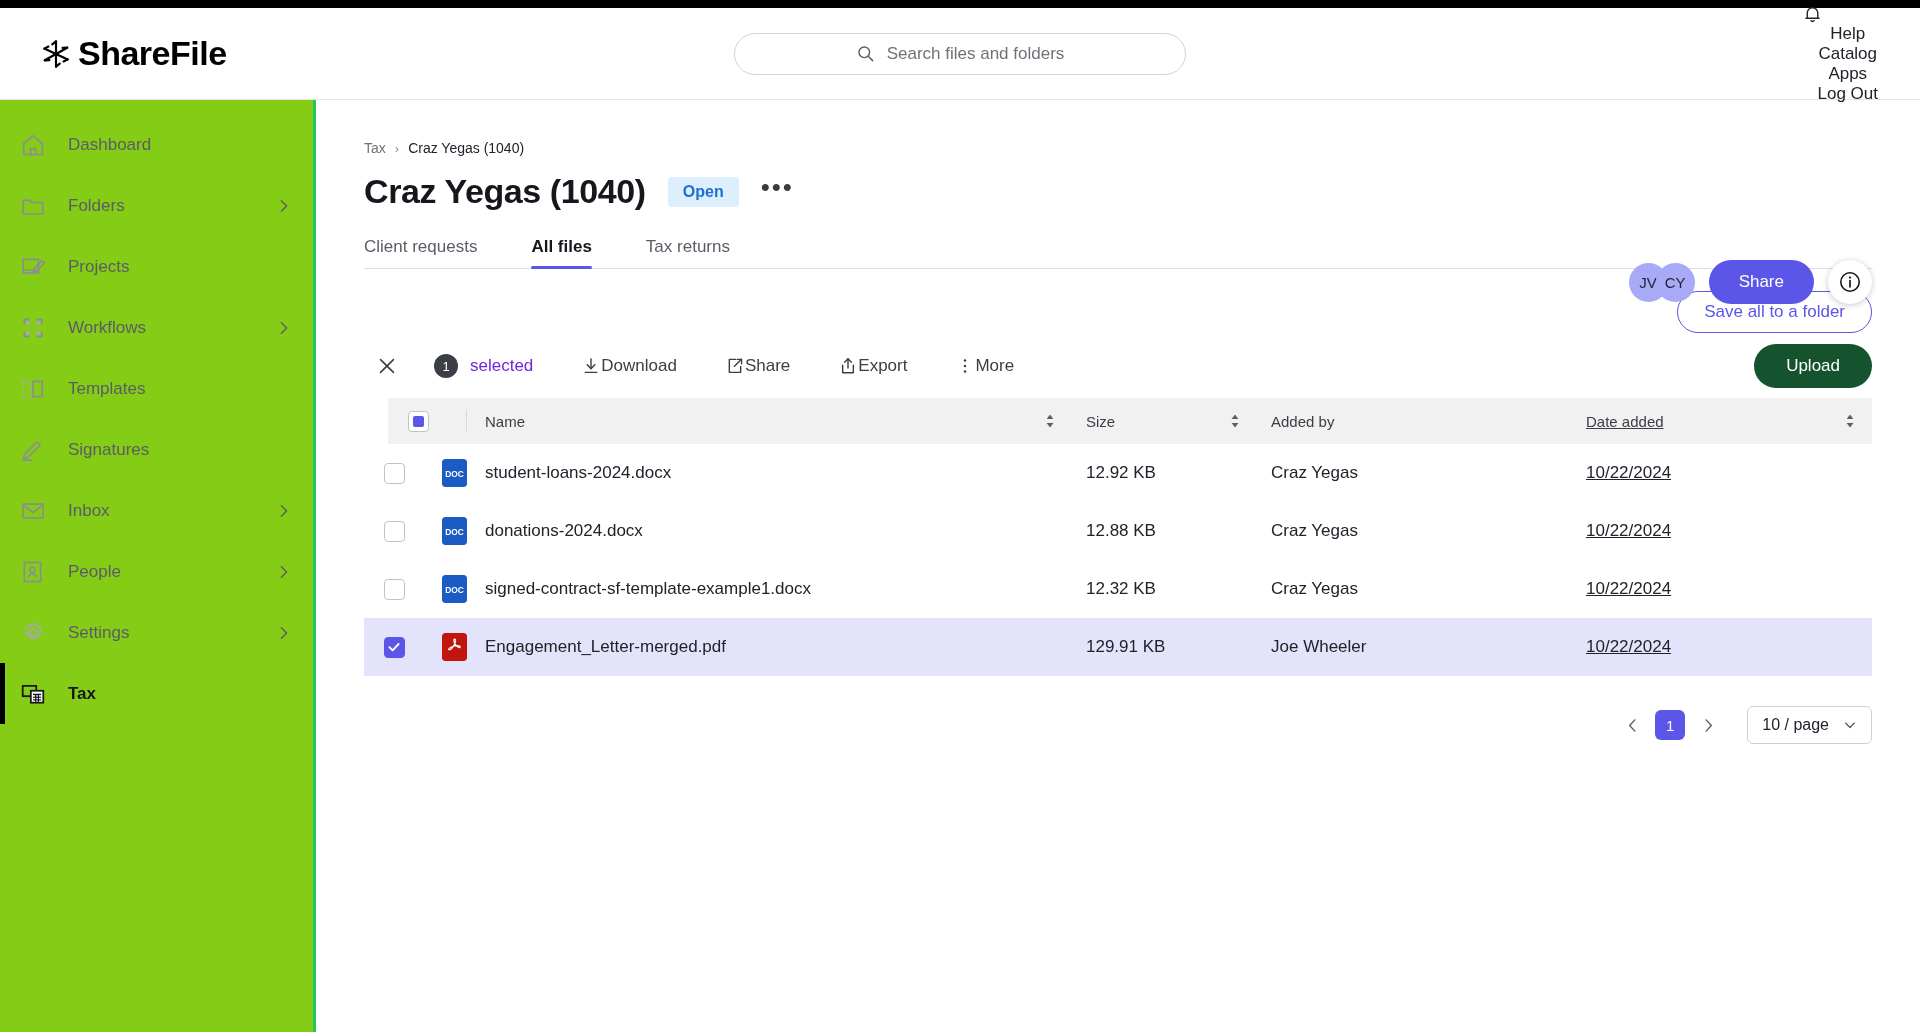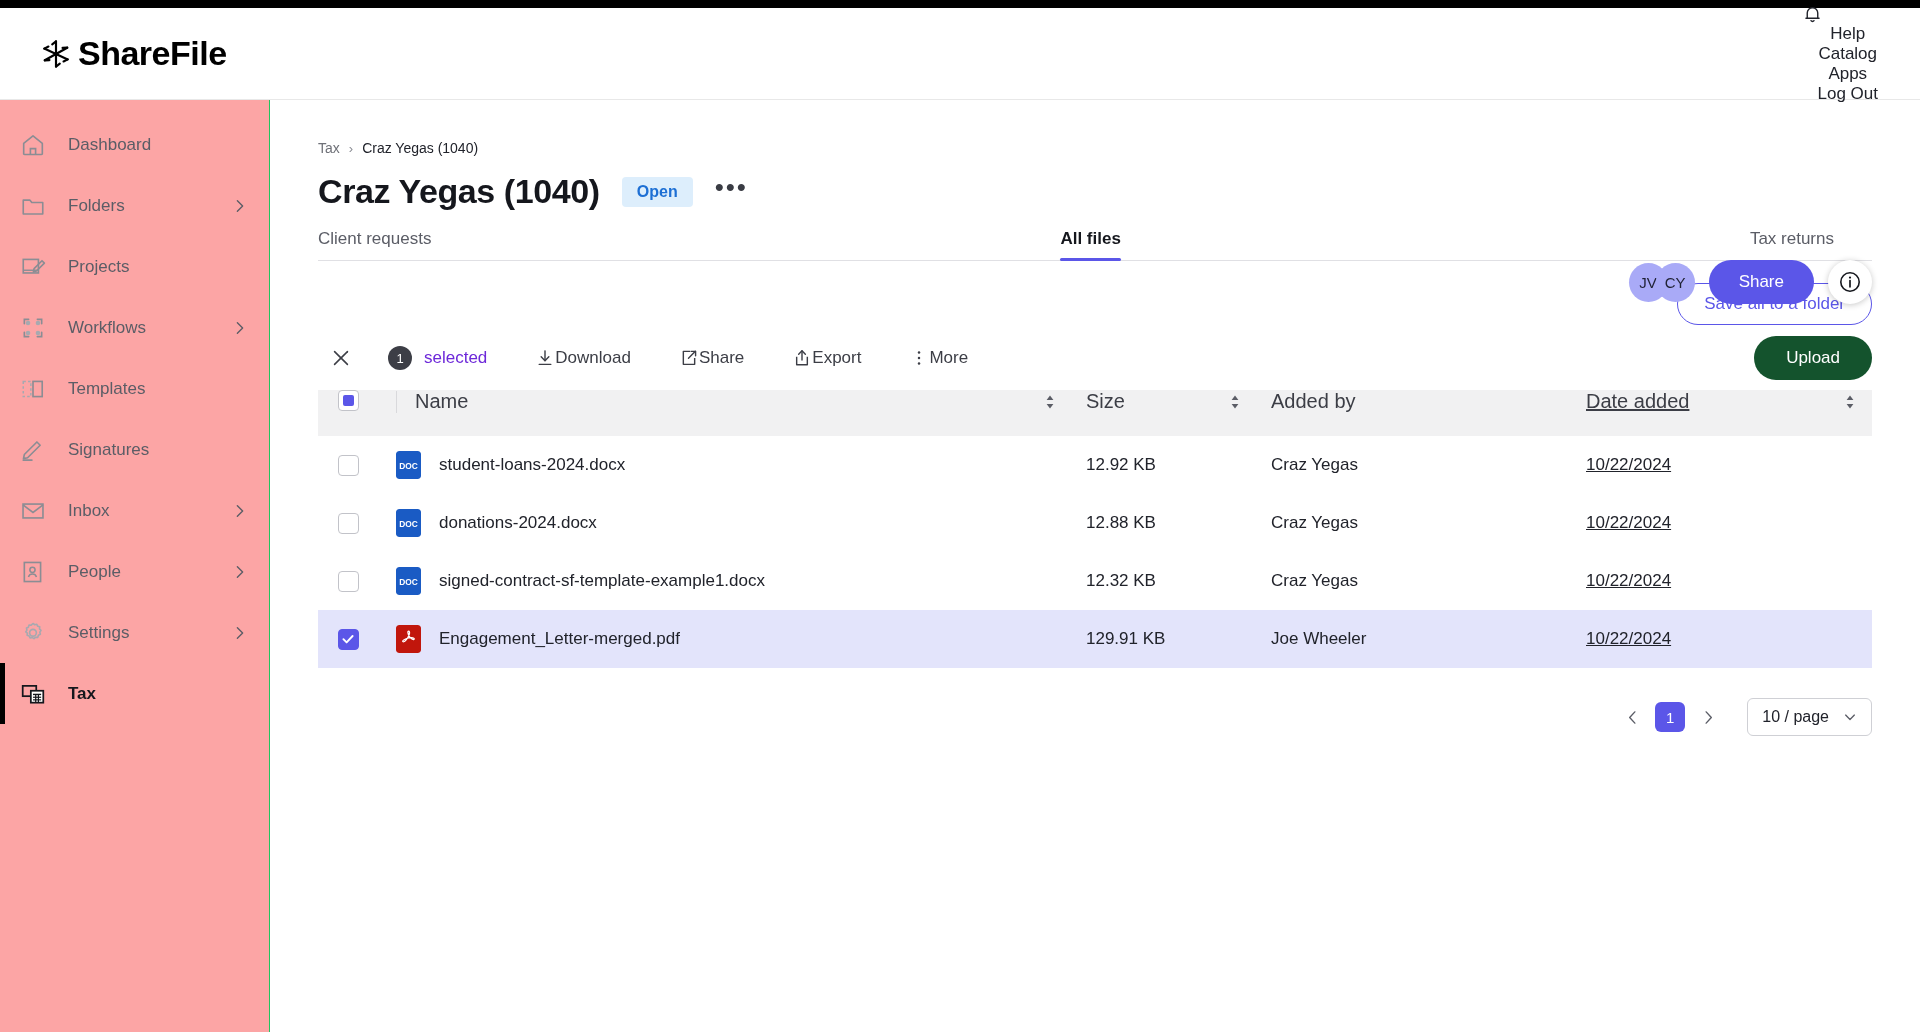--- a/index.html
+++ b/index.html
@@ -45,22 +45,22 @@
   .hdr-link {
     font-size: 17px; color: #21232b; text-decoration: none;
     padding: 0 0; margin-left: 38px; white-space: nowrap;
   }
 
   
   .body { display: flex; height: calc(1032px - 100px); }
 
   
   .sidebar {
-    width: 270px; flex: none; background: #fca5a5;
-    border-right: 1px solid #22c55e;
+    width: 316px; flex: none; background: #84cc16;
+    border-right: 3px solid #22c55e;
     padding-top: 14px;
     position: relative;
   }
   .nav-item {
     height: 61px; display: flex; align-items: center;
     padding-left: 20px; padding-right: 22px;
     cursor: pointer; position: relative;
     color: #5b5d66;
   }
   .nav-item .nav-icon { width: 26px; height: 26px; flex: none; display: block; }
@@ -104,21 +104,21 @@
     font-size: 17px; border: none; border-radius: 22px;
     height: 44px; padding: 0 30px; cursor: pointer;
     font-family: inherit;
   }
   .info-btn {
     margin-left: 14px; width: 44px; height: 44px; border-radius: 50%;
     background: #fff; box-shadow: 0 1px 6px rgba(0,0,0,.22);
     display: flex; align-items: center; justify-content: center; cursor: pointer;
   }
 
-  .tabs { display: flex; gap: 0; margin-top: 18px; border-bottom: 1px solid #e0e0e4; justify-content: space-between; }
+  .tabs { display: flex; gap: 16px; margin-top: 26px; border-bottom: 1px solid #e0e0e4; }
   .tab {
     font-size: 17px; color: #5b5d66; padding: 0 0 11px 0;
     margin-right: 38px; cursor: pointer; position: relative;
   }
   .tab.active { color: #15171d; font-weight: 700; }
   .tab.active::after {
     content: ""; position: absolute; left: 0; right: 0; bottom: -1px;
     height: 3px; background: #5b56e8; border-radius: 2px;
   }
 
@@ -145,22 +145,22 @@
   .sel-action .ic { width: 20px; height: 20px; flex: none; }
   .upload-btn {
     position: absolute; right: 0; background: #14532d; color: #fff;
     border: none; border-radius: 22px; height: 44px; padding: 0 32px;
     font-size: 17px; cursor: pointer; font-family: inherit;
   }
 
   
   .table { margin-top: 8px; width: 100%; }
   .t-head {
-    display: flex; align-items: flex-start; height: 46px;
-    background: #f1f1f2; font-size: 20px; color: #3c3e46;
+    display: flex; align-items: center; height: 46px;
+    background: #f1f1f2; font-size: 15px; color: #3c3e46; margin-left: 24px;
   }
   .t-row {
     display: flex; align-items: center; height: 58px;
     font-size: 17px; color: #21232b;
   }
   .t-row.selected { background: #e3e4fb; }
 
   .c-check { width: 60px; flex: none; display: flex; align-items: center; justify-content: center; }
   .c-name { flex: 1; min-width: 0; display: flex; align-items: center; padding-left: 18px; }
   .c-size { width: 185px; flex: none; padding-left: 14px; }
@@ -216,20 +216,29 @@
         <path d="M20 20 L7.5 27"></path>
           <path d="M7.5 27 l5.2 -0.2"></path>
         <path d="M20 20 L7 14"></path>
           <path d="M7 14 l4.6 -2.3"></path>
       </g>
       <circle cx="20" cy="20" r="2.3" fill="#000"></circle>
     </svg>
     <span class="brand-name">ShareFile</span>
   </div>
 
+  <div class="search-wrap">
+    <div class="search-box">
+      <svg class="search-icon" viewBox="0 0 24 24">
+        <circle cx="10.5" cy="10.5" r="6.7" fill="none" stroke="#5b5d66" stroke-width="1.8"></circle>
+        <line x1="15.4" y1="15.4" x2="21" y2="21" stroke="#5b5d66" stroke-width="1.8" stroke-linecap="round"></line>
+      </svg>
+      <span class="search-ph">Search files and folders</span>
+    </div>
+  </div>
 
   <div class="header-right">
     <span class="bell">
       <svg width="21" height="21" viewBox="0 0 24 24">
         <path d="M6 17.5v-6a6 6 0 1 1 12 0v6" fill="none" stroke="#21232b" stroke-width="1.6" stroke-linecap="round"></path>
         <line x1="4.5" y1="17.5" x2="19.5" y2="17.5" stroke="#21232b" stroke-width="1.6" stroke-linecap="round"></line>
         <path d="M10.3 20.2a2 2 0 0 0 3.4 0" fill="none" stroke="#21232b" stroke-width="1.6" stroke-linecap="round"></path>
       </svg>
     </span>
     <a class="hdr-link" href="#">Help</a>

